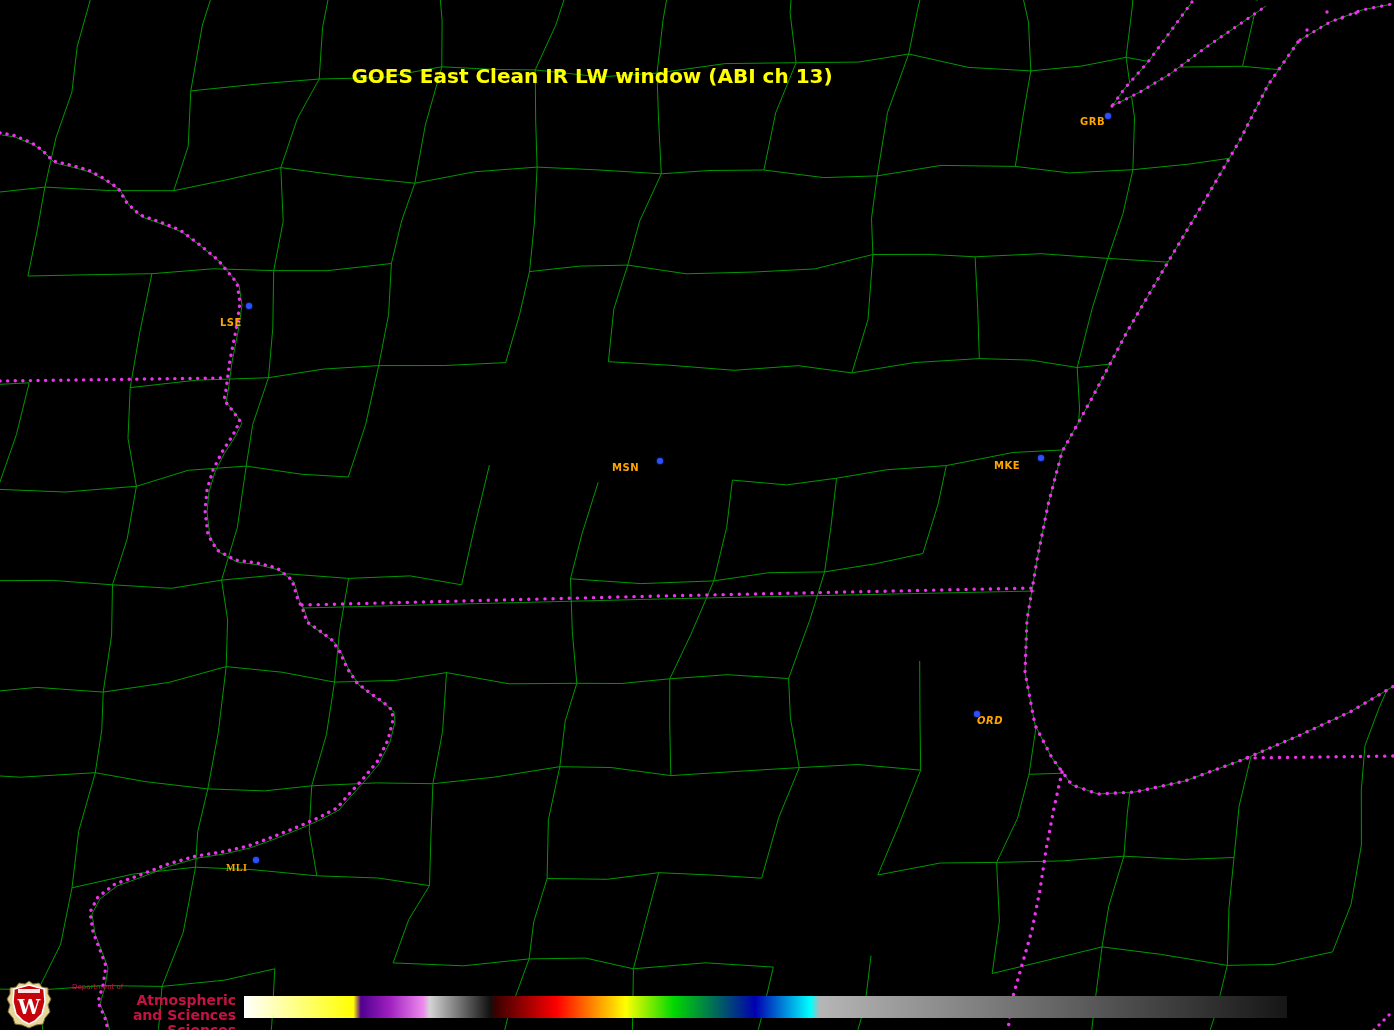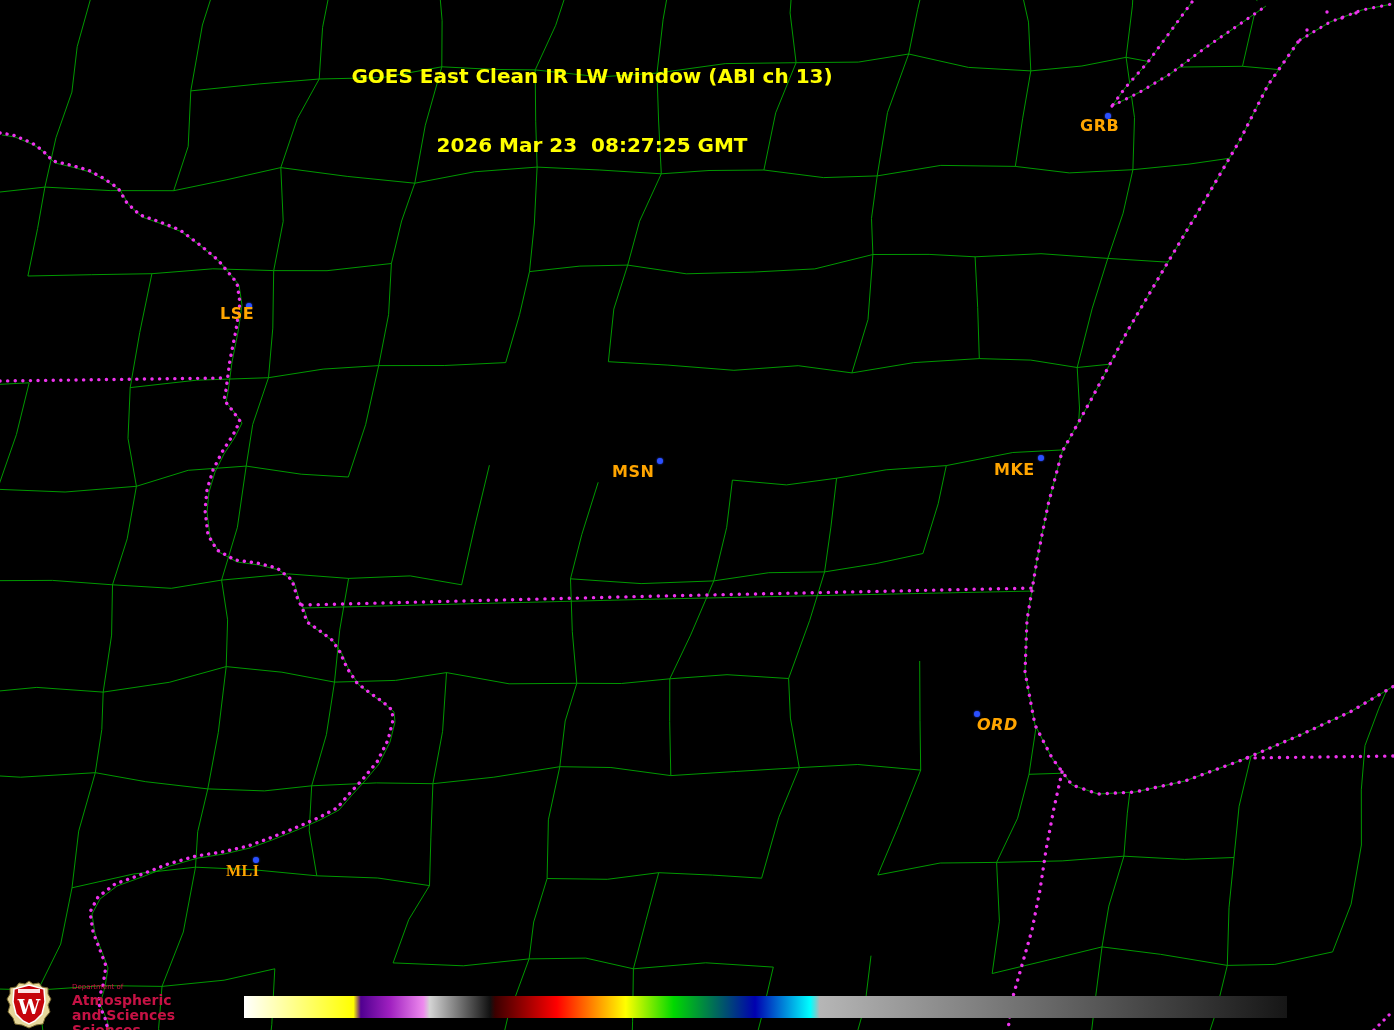--- a/index.html
+++ b/index.html
@@ -2,31 +2,31 @@
 <html><head>
 <meta charset="utf-8">
 <style>
   html,body{margin:0;padding:0;background:#000;}
   body{width:1394px;height:1030px;position:relative;overflow:hidden;
        font-family:"DejaVu Sans",sans-serif;}
   #map{position:absolute;left:0;top:0;width:1394px;height:1030px;}
   .title-block{position:absolute;left:0;top:19px;width:1184px;text-align:center;
        color:#ffff00;font-weight:bold;font-size:20px;line-height:23px;
        white-space:pre;pointer-events:none;}
-  .station-label{position:absolute;color:#ffa500;font-size:16px;font-weight:bold;
+  .station-label{position:absolute;color:#ffa500;font-size:10px;font-weight:bold;
        letter-spacing:0.5px;white-space:nowrap;}
   .station-dot{position:absolute;width:6px;height:6px;border-radius:50%;
        background:#2b50ff;box-shadow:0 0 2px #2b50ff;}
   #colorbar{position:absolute;left:244px;top:996px;width:1043px;height:22px;}
   .logo{position:absolute;left:6px;top:980px;width:230px;height:50px;display:flex;
        align-items:flex-start;}
   .crest{width:46px;height:49px;flex:0 0 auto;}
   .logo-text{margin-left:20px;padding-top:4px;line-height:1;}
   .logo-dept{font-size:7px;color:#d11245;margin-bottom:2px;}
-  .logo-name{font-size:14px;font-weight:bold;color:#c51244;line-height:15px;}
+  .logo-name{font-size:14px;font-weight:bold;color:#c51244;line-height:15px;text-align:right;}
 </style>
 </head>
 <body>
 
 <svg id="map" viewBox="0 0 1394 1030" xmlns="http://www.w3.org/2000/svg">
     <path d="M-28.8,-5.3 L-41.2,41.0 L-45.6,76.8 M92.9,-9.5 L152.4,-17.6 L220.5,-31.4 M92.9,-9.5 L77.2,46.6 L71.9,92.1 M220.5,-31.4 L280.7,-31.7 L333.2,-26.5 M220.5,-31.4 L202.4,25.0 L190.8,90.9 M333.2,-26.5 L322.6,27.3 L319.2,79.0 M438.8,-17.9 L501.2,-20.8 L571.4,-22.6 M438.8,-17.9 L442.1,20.4 L441.8,66.8 M571.4,-22.6 L616.0,-18.7 L670.6,-22.9 M571.4,-22.6 L555.7,25.3 L535.2,69.9 M670.6,-22.9 L731.3,-31.8 L793.9,-39.6 M670.6,-22.9 L663.1,19.5 L657.0,73.1 M793.9,-39.6 L866.9,-37.1 L928.9,-38.4 M793.9,-39.6 L790.1,12.9 L796.1,62.7 M928.9,-38.4 L917.6,9.7 L908.7,54.0 M1018.4,-22.9 L1072.6,-37.3 L1135.4,-49.4 M1018.4,-22.9 L1028.5,22.1 L1030.8,70.9 M1135.4,-49.4 L1197.2,-56.0 L1262.9,-52.8 M1135.4,-49.4 L1132.4,5.9 L1126.1,57.3 M1262.9,-52.8 L1322.4,-49.6 L1377.1,-35.6 M1262.9,-52.8 L1256.1,6.8 L1242.5,66.3 M1377.1,-35.6 L1429.9,-33.5 L1491.8,-36.9 M1377.1,-35.6 L1365.6,20.2 L1359.1,69.9 M-45.6,76.8 L-60.6,128.4 L-73.0,189.7 M71.9,92.1 L56.0,137.6 L44.9,187.1 M190.8,90.9 L259.5,83.9 L319.2,79.0 M190.8,90.9 L188.2,146.4 L173.7,190.7 M319.2,79.0 L382.4,77.6 L441.8,66.8 M319.2,79.0 L297.4,118.5 L280.8,167.6 M441.8,66.8 L493.0,69.4 L535.2,69.9 M441.8,66.8 L425.3,125.2 L414.8,183.2 M535.2,69.9 L600.2,76.9 L657.0,73.1 M535.2,69.9 L535.7,121.2 L537.1,167.1 M657.0,73.1 L725.2,63.6 L796.1,62.7 M657.0,73.1 L658.6,121.0 L661.3,173.8 M796.1,62.7 L858.3,62.1 L908.7,54.0 M796.1,62.7 L775.7,112.8 L763.9,170.0 M908.7,54.0 L968.4,67.4 L1030.8,70.9 M908.7,54.0 L887.5,112.4 L877.2,175.9 M1030.8,70.9 L1081.9,66.0 L1126.1,57.3 M1030.8,70.9 L1022.7,118.2 L1015.3,166.4 M1126.1,57.3 L1178.4,67.1 L1242.5,66.3 M1126.1,57.3 L1134.5,117.5 L1132.9,169.7 M1242.5,66.3 L1304.0,71.9 L1359.1,69.9 M1359.1,69.9 L1425.0,66.3 L1498.2,60.3 M1359.1,69.9 L1357.7,119.1 L1363.6,161.5 M1498.2,60.3 L1493.6,103.1 L1489.0,147.0 M-73.0,189.7 L-17.4,193.9 L44.9,187.1 M-73.0,189.7 L-65.2,230.5 L-64.3,275.4 M44.9,187.1 L110.2,190.6 L173.7,190.7 M44.9,187.1 L37.6,228.5 L27.9,276.0 M173.7,190.7 L226.9,179.7 L280.8,167.6 M280.8,167.6 L347.2,176.4 L414.8,183.2 M280.8,167.6 L283.2,221.3 L273.7,270.6 M414.8,183.2 L474.4,171.8 L537.1,167.1 M414.8,183.2 L401.6,221.0 L391.4,263.5 M537.1,167.1 L599.8,170.0 L661.3,173.8 M537.1,167.1 L534.4,223.0 L529.5,271.6 M661.3,173.8 L709.0,170.5 L763.9,170.0 M661.3,173.8 L639.6,221.2 L627.7,265.1 M763.9,170.0 L823.5,177.6 L877.2,175.9 M877.2,175.9 L940.8,165.4 L1015.3,166.4 M877.2,175.9 L871.5,218.4 L872.9,254.5 M1015.3,166.4 L1069.3,172.9 L1132.9,169.7 M1132.9,169.7 L1189.1,164.1 L1247.9,155.6 M1132.9,169.7 L1123.1,213.2 L1107.8,258.4 M1247.9,155.6 L1307.2,157.2 L1363.6,161.5 M1247.9,155.6 L1230.5,208.3 L1214.6,253.8 M1363.6,161.5 L1430.6,155.9 L1489.0,147.0 M-64.3,275.4 L-70.6,330.6 L-85.1,378.4 M27.9,276.0 L91.7,274.7 L151.9,273.7 M151.9,273.7 L212.9,268.8 L273.7,270.6 M151.9,273.7 L139.7,332.7 L130.2,387.6 M273.7,270.6 L327.0,270.7 L391.4,263.5 M273.7,270.6 L272.8,328.1 L268.5,377.7 M391.4,263.5 L388.6,314.6 L378.7,365.6 M529.5,271.6 L579.9,266.1 L627.7,265.1 M529.5,271.6 L519.6,314.6 L505.7,362.6 M627.7,265.1 L686.2,273.8 L754.6,272.0 M627.7,265.1 L613.8,309.1 L608.4,361.7 M754.6,272.0 L814.8,268.9 L872.9,254.5 M872.9,254.5 L929.1,254.4 L975.1,256.8 M872.9,254.5 L868.0,319.5 L851.9,372.9 M975.1,256.8 L1041.0,253.7 L1107.8,258.4 M975.1,256.8 L977.7,307.6 L979.3,358.6 M1107.8,258.4 L1165.4,262.0 L1214.6,253.8 M1107.8,258.4 L1092.1,308.8 L1077.2,367.5 M1214.6,253.8 L1282.2,253.9 L1350.1,256.7 M1350.1,256.7 L1331.9,307.1 L1316.3,367.8 M1474.2,262.8 L1468.6,306.3 L1451.5,342.3 M-85.1,378.4 L-32.4,386.0 L29.2,382.8 M-85.1,378.4 L-106.2,436.6 L-122.3,488.2 M29.2,382.8 L16.4,434.6 L-2.6,489.3 M130.2,387.6 L196.5,380.2 L268.5,377.7 M130.2,387.6 L128.0,438.4 L136.4,486.3 M268.5,377.7 L323.2,369.1 L378.7,365.6 M268.5,377.7 L252.7,424.5 L246.2,466.1 M378.7,365.6 L444.8,365.5 L505.7,362.6 M378.7,365.6 L365.6,424.7 L348.3,477.0 M608.4,361.7 L667.9,365.1 L733.9,370.3 M733.9,370.3 L798.2,365.7 L851.9,372.9 M851.9,372.9 L913.8,362.6 L979.3,358.6 M979.3,358.6 L1030.8,360.1 L1077.2,367.5 M1077.2,367.5 L1143.0,360.8 L1212.0,347.0 M1077.2,367.5 L1079.5,408.0 L1077.1,449.2 M1212.0,347.0 L1263.3,356.8 L1316.3,367.8 M1212.0,347.0 L1210.4,408.3 L1203.9,464.3 M1316.3,367.8 L1314.2,422.6 L1300.1,466.2 M1451.5,342.3 L1446.0,402.3 L1443.2,454.0 M-122.3,488.2 L-59.1,488.0 L-2.6,489.3 M-122.3,488.2 L-120.5,536.8 L-122.0,579.3 M-2.6,489.3 L65.1,492.0 L136.4,486.3 M-2.6,489.3 L-8.7,537.8 L-10.7,580.7 M136.4,486.3 L188.2,470.3 L246.2,466.1 M136.4,486.3 L127.2,538.8 L112.5,584.8 M246.2,466.1 L301.2,474.2 L348.3,477.0 M246.2,466.1 L237.4,527.3 L221.6,580.1 M489.4,465.2 L474.6,526.9 L461.6,584.8 M598.2,482.3 L581.8,534.5 L570.5,578.8 M732.4,480.1 L786.5,484.9 L836.6,478.2 M732.4,480.1 L726.7,527.3 L713.8,580.9 M836.6,478.2 L886.2,469.8 L946.3,465.6 M836.6,478.2 L830.9,527.1 L824.6,571.9 M946.3,465.6 L1012.8,452.5 L1077.1,449.2 M946.3,465.6 L938.2,503.7 L922.9,553.5 M1077.1,449.2 L1063.2,499.5 L1053.8,553.1 M1203.9,464.3 L1186.0,505.4 L1170.4,550.2 M1300.1,466.2 L1376.5,461.5 L1443.2,454.0 M1300.1,466.2 L1294.2,510.0 L1296.6,544.6 M-122.0,579.3 L-62.5,576.0 L-10.7,580.7 M-122.0,579.3 L-132.0,636.8 L-138.6,693.1 M-10.7,580.7 L52.4,580.4 L112.5,584.8 M-10.7,580.7 L-25.6,632.4 L-37.7,694.5 M112.5,584.8 L171.3,588.3 L221.6,580.1 M112.5,584.8 L111.6,635.1 L103.2,692.1 M221.6,580.1 L288.4,573.9 L348.6,578.4 M221.6,580.1 L227.6,619.8 L226.2,666.6 M348.6,578.4 L410.2,575.9 L461.6,584.8 M348.6,578.4 L339.7,630.2 L334.5,682.1 M570.5,578.8 L641.1,583.6 L713.8,580.9 M570.5,578.8 L572.3,631.6 L576.8,683.3 M713.8,580.9 L768.8,572.7 L824.6,571.9 M713.8,580.9 L690.6,635.1 L669.8,678.8 M824.6,571.9 L876.2,563.6 L922.9,553.5 M824.6,571.9 L809.7,620.4 L788.6,678.5 M1053.8,553.1 L1115.6,554.8 L1170.4,550.2 M1170.4,550.2 L1227.6,548.1 L1296.6,544.6 M1296.6,544.6 L1297.7,607.1 L1292.4,669.5 M1423.7,553.0 L1409.6,610.1 L1397.9,664.6 M-138.6,693.1 L-83.9,690.8 L-37.7,694.5 M-138.6,693.1 L-139.9,739.4 L-140.8,787.2 M-37.7,694.5 L36.8,687.4 L103.2,692.1 M-37.7,694.5 L-40.7,730.3 L-47.4,773.2 M103.2,692.1 L169.3,682.3 L226.2,666.6 M103.2,692.1 L101.8,729.5 L95.3,772.7 M226.2,666.6 L281.9,672.2 L334.5,682.1 M226.2,666.6 L218.3,732.4 L207.8,788.9 M334.5,682.1 L395.6,680.4 L446.5,672.6 M334.5,682.1 L326.4,734.7 L311.7,785.8 M446.5,672.6 L509.1,683.8 L576.8,683.3 M446.5,672.6 L442.6,731.3 L432.9,783.7 M576.8,683.3 L621.4,683.5 L669.8,678.8 M576.8,683.3 L565.2,721.0 L559.8,766.7 M669.8,678.8 L727.0,674.7 L788.6,678.5 M669.8,678.8 L669.7,721.6 L670.8,775.6 M788.6,678.5 L790.4,718.1 L799.3,767.6 M919.7,661.0 L920.0,720.7 L920.7,770.1 M1049.8,663.1 L1099.8,661.3 L1141.8,670.7 M1049.8,663.1 L1036.7,722.8 L1029.0,774.3 M1141.8,670.7 L1215.7,672.2 L1292.4,669.5 M1141.8,670.7 L1141.1,724.7 L1132.5,770.2 M1292.4,669.5 L1341.4,671.1 L1397.9,664.6 M1292.4,669.5 L1266.4,715.8 L1251.6,753.7 M1397.9,664.6 L1378.7,708.8 L1365.0,745.5 M-140.8,787.2 L-154.8,840.9 L-164.6,885.3 M-47.4,773.2 L20.5,777.2 L95.3,772.7 M-47.4,773.2 L-46.4,829.4 L-49.0,888.2 M95.3,772.7 L145.7,781.7 L207.8,788.9 M95.3,772.7 L78.7,831.1 L72.0,887.8 M207.8,788.9 L264.4,790.9 L311.7,785.8 M207.8,788.9 L197.7,831.7 L195.5,867.2 M311.7,785.8 L376.3,782.9 L432.9,783.7 M311.7,785.8 L309.2,830.9 L316.8,875.8 M432.9,783.7 L493.8,777.2 L559.8,766.7 M432.9,783.7 L430.9,837.1 L429.5,885.6 M559.8,766.7 L610.9,767.5 L670.8,775.6 M559.8,766.7 L548.4,819.8 L547.1,878.5 M670.8,775.6 L735.3,771.5 L799.3,767.6 M799.3,767.6 L857.8,764.5 L920.7,770.1 M799.3,767.6 L778.8,817.3 L761.6,878.2 M920.7,770.1 L898.6,825.6 L877.8,875.0 M1029.0,774.3 L1084.4,772.5 L1132.5,770.2 M1029.0,774.3 L1017.6,818.2 L996.6,862.4 M1132.5,770.2 L1189.8,756.4 L1251.6,753.7 M1132.5,770.2 L1127.3,813.2 L1123.9,856.2 M1251.6,753.7 L1239.1,806.2 L1234.0,857.5 M1365.0,745.5 L1361.3,789.8 L1361.4,845.0 M-164.6,885.3 L-112.3,888.1 L-49.0,888.2 M-164.6,885.3 L-182.2,936.4 L-203.9,978.8 M-49.0,888.2 L-61.4,935.0 L-64.4,981.6 M72.0,887.8 L133.4,874.0 L195.5,867.2 M72.0,887.8 L60.7,944.1 L38.0,990.1 M195.5,867.2 L254.0,869.8 L316.8,875.8 M195.5,867.2 L183.3,932.0 L162.0,986.4 M316.8,875.8 L377.8,878.0 L429.5,885.6 M429.5,885.6 L408.7,919.7 L393.1,962.9 M547.1,878.5 L607.3,879.3 L658.7,872.7 M547.1,878.5 L533.7,922.0 L529.1,958.9 M658.7,872.7 L712.6,875.1 L761.6,878.2 M658.7,872.7 L646.2,919.7 L633.4,968.8 M877.8,875.0 L940.2,863.0 L996.6,862.4 M996.6,862.4 L1062.2,860.9 L1123.9,856.2 M996.6,862.4 L999.4,921.2 L992.2,973.5 M1123.9,856.2 L1184.6,859.4 L1234.0,857.5 M1123.9,856.2 L1108.8,906.1 L1102.0,946.9 M1234.0,857.5 L1229.0,907.7 L1227.3,965.4 M1361.4,845.0 L1351.1,904.2 L1332.6,951.9 M-203.9,978.8 L-129.7,980.8 L-64.4,981.6 M-203.9,978.8 L-207.8,1034.8 L-203.6,1097.3 M-64.4,981.6 L-13.8,988.7 L38.0,990.1 M-64.4,981.6 L-86.5,1028.6 L-99.9,1078.5 M38.0,990.1 L103.9,985.6 L162.0,986.4 M38.0,990.1 L44.7,1046.0 L43.6,1092.2 M162.0,986.4 L224.1,980.2 L274.8,968.8 M162.0,986.4 L158.6,1028.7 L165.1,1068.0 M274.8,968.8 L271.8,1024.4 L266.8,1069.7 M393.1,962.9 L463.3,965.8 L529.1,958.9 M529.1,958.9 L585.8,958.1 L633.4,968.8 M529.1,958.9 L507.7,1017.6 L492.4,1083.5 M633.4,968.8 L705.7,962.8 L773.3,967.1 M633.4,968.8 L632.6,1021.2 L631.4,1061.6 M773.3,967.1 L762.0,1015.4 L751.6,1055.4 M871.0,955.7 L865.0,1005.1 L851.2,1053.5 M992.2,973.5 L1047.9,960.1 L1102.0,946.9 M1102.0,946.9 L1160.5,954.3 L1227.3,965.4 M1102.0,946.9 L1094.9,1002.5 L1088.2,1060.5 M1227.3,965.4 L1274.8,964.4 L1332.6,951.9 M1227.3,965.4 L1215.6,1013.4 L1198.6,1065.5 M-203.6,1097.3 L-152.4,1093.0 L-99.9,1078.5 M-99.9,1078.5 L-23.3,1090.7 L43.6,1092.2 M43.6,1092.2 L99.5,1080.7 L165.1,1068.0 M165.1,1068.0 L214.5,1062.9 L266.8,1069.7 M266.8,1069.7 L325.6,1071.7 L382.9,1069.3 M382.9,1069.3 L441.3,1080.5 L492.4,1083.5 M492.4,1083.5 L567.6,1072.1 L631.4,1061.6 M631.4,1061.6 L691.4,1057.5 L751.6,1055.4 M751.6,1055.4 L805.5,1059.4 L851.2,1053.5 M851.2,1053.5 L920.9,1059.9 L987.2,1056.0 M1088.2,1060.5 L1142.6,1061.9 L1198.6,1065.5 M1198.6,1065.5 L1271.5,1051.7 L1338.8,1042.8 " fill="none" stroke="#00a000" stroke-width="1" opacity="0.95"></path>
     <path d="M1298,42 L1268,85 L1240,140 L1205,200 L1168,262 L1128,330 L1092,398 L1062,452 L1048,505 L1037,560 L1027,620 L1025,672 L1035,725 L1052,758 L1072,785 L1098,794 L1135,792 L1185,781 L1242,760 L1298,736 L1350,712 L1394,686 L1394,0 L1300,0 Z" fill="#000"></path>
     <path d="M1192,2 L1170,32 L1148,62 L1125,88 L1112,106 L1140,92 L1170,74 L1205,48 L1240,24 L1266,6 L1255,0 L1200,0 Z" fill="#000"></path>
     <path d="M1298,42 L1268,85 L1240,140 L1205,200 L1168,262 L1128,330 L1092,398 L1062,452 L1048,505 L1037,560 L1027,620 L1025,672 L1035,725 L1052,758 L1072,785 L1098,794 L1135,792 L1185,781 L1242,760 L1298,736 L1350,712 L1394,686" fill="none" stroke="#00a000" stroke-width="1" opacity="0.9"></path>
     <path d="M1192,2 L1170,32 L1148,62 L1125,88 L1112,106" fill="none" stroke="#00a000" stroke-width="1" opacity="0.9"></path>
@@ -49,32 +49,31 @@
     <path d="M1247,758 L1394,756" fill="none" stroke="#ee33ee" stroke-width="3.4" stroke-linecap="round" stroke-dasharray="0.1 8"></path>
     <path d="M1374,1030 L1394,1010" fill="none" stroke="#ee33ee" stroke-width="3.2" stroke-linecap="round" stroke-dasharray="0.1 7"></path>
     <circle cx="1327" cy="12" r="1.7" fill="#ee33ee"></circle>
     <circle cx="1342" cy="18" r="1.7" fill="#ee33ee"></circle>
     <circle cx="1356" cy="13" r="1.7" fill="#ee33ee"></circle>
     <circle cx="1307" cy="30" r="1.7" fill="#ee33ee"></circle>
   </svg>
 
 <div class="title-block">
   <div>GOES East Clean IR LW window (ABI ch 13)</div>
-  <div>2026 Mar 23  08:27:25 GMT</div>
 </div>
 
 <div class="station-dot" style="left:1105px;top:113px;"></div>
 <div class="station-dot" style="left:246px;top:303px;"></div>
 <div class="station-dot" style="left:657px;top:458px;"></div>
 <div class="station-dot" style="left:1038px;top:455px;"></div>
 <div class="station-dot" style="left:974px;top:711px;"></div>
 <div class="station-dot" style="left:253px;top:857px;"></div>
 
 <div class="station-label" style="left:1080px;top:116px;">GRB</div>
-<div class="station-label" style="left:220px;top:304px;">LSE</div>
+<div class="station-label" style="left:220px;top:317px;">LSE</div>
 <div class="station-label" style="left:612px;top:462px;">MSN</div>
 <div class="station-label" style="left:994px;top:460px;text-align:right;">MKE</div>
 <div class="station-label" style="left:977px;top:715px;font-style:italic;">ORD</div>
 <div class="station-label" style="left:226px;top:862px;font-family:Liberation Serif, serif;">MLI</div>
 
 <div id="colorbar" style="background: linear-gradient(to right, rgb(255, 255, 255) 0%, rgb(255, 255, 0) 10.5%, rgb(80, 0, 144) 11.2%, rgb(160, 32, 192) 14%, rgb(238, 138, 238) 17.2%, rgb(212, 212, 212) 17.8%, rgb(17, 17, 17) 23.6%, rgb(60, 0, 0) 24.1%, rgb(255, 0, 0) 30%, rgb(255, 140, 0) 33.6%, rgb(255, 255, 0) 36.6%, rgb(0, 216, 0) 41.2%, rgb(0, 0, 176) 49%, rgb(0, 255, 255) 54.3%, rgb(182, 182, 182) 55.2%, rgb(22, 22, 22) 100%);"></div>
 
 <div class="logo">
   <svg class="crest" viewBox="0 0 46 49">
     <path d="M23 1 L27 4 L33 3 L36 7 L42 8 L42 14 L45 19 L42 25 L44 32 L39 38 L37 44 L30 45 L23 48 L16 45 L9 44 L7 38 L2 32 L4 25 L1 19 L4 14 L4 8 L10 7 L13 3 L19 4 Z" fill="#e6d69a" stroke="#7a6a30" stroke-width="1"></path>

